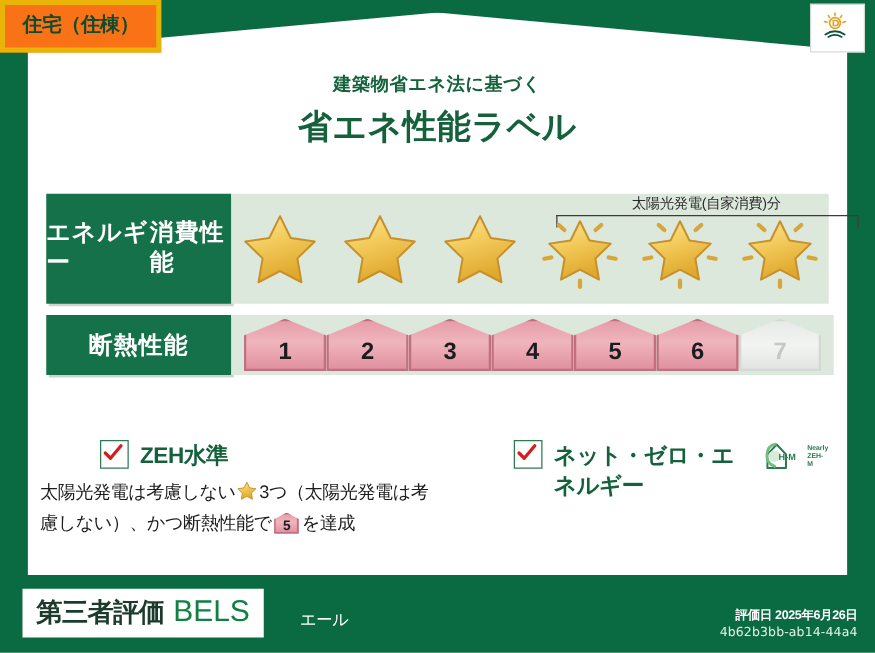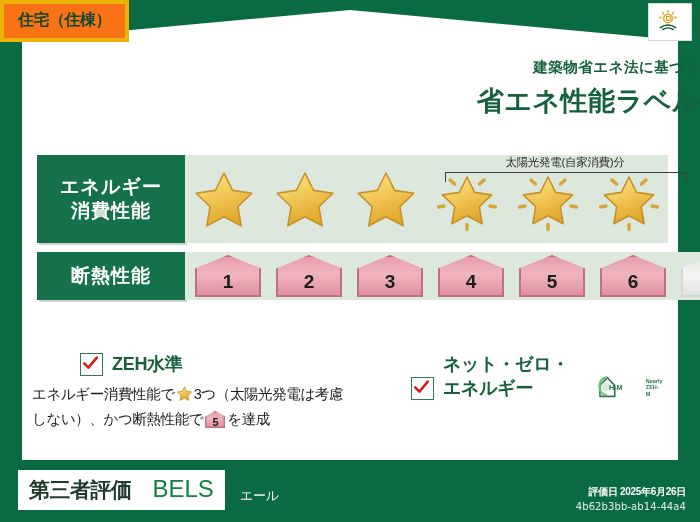--- a/index.html
+++ b/index.html
@@ -47,21 +47,21 @@
     display:flex;align-items:center;gap:7px;
     z-index:6;
   }
   #renew-badge .badge-text{
     font-size:14.5px;font-weight:bold;color:#1b5b3a;letter-spacing:-0.4px;
   }
 
   
   #title-block{
     position:absolute;left:0;top:58px;width:700px;
-    text-align:right;z-index:5;
+    text-align:center;z-index:5;
   }
   #title-sub{
     font-size:14.5px;font-weight:bold;color:#14613c;letter-spacing:0.5px;
   }
   #title-main{
     font-size:27px;font-weight:bold;color:#14613c;
     letter-spacing:0.5px;margin-top:6px;
   }
 
   
@@ -69,34 +69,34 @@
     position:absolute;left:37px;width:626px;
     display:flex;align-items:stretch;
     z-index:5;
   }
   #row-energy{top:155px;height:88px;}
   #row-insul{top:252px;height:48px;text-align:center;}
 
   .row-label{
     background:#15714a;
     color:#ffffff;font-weight:bold;
-    display:flex;flex-direction:column;
+    display:flex;flex-direction:row;
     align-items:center;justify-content:center;
     flex:0 0 148px;
     letter-spacing:1px;
     box-shadow:2px 2px 0 rgba(0,0,0,0.18);
   }
   #row-energy .row-label{font-size:19px;line-height:1.28;}
   #row-insul  .row-label{font-size:19px;}
 
   .row-value{
     flex:1 1 auto;
     background:#dde8dc;
     position:relative;
-    display:flex;align-items:center;gap:15px;
+    display:flex;align-items:center;
   }
   #row-energy .row-value{justify-content:space-between;padding:0 6px;}
   #row-insul  .row-value{justify-content:space-between;padding:0 10px;}
 
   
   .star-wrap{position:relative;width:66px;height:66px;flex:0 0 auto;}
   .star-wrap svg{position:absolute;left:0;top:0;}
 
   
   #solar-bracket{
@@ -134,21 +134,21 @@
     font-size:19px;font-weight:bold;color:#1c1c1c;
     padding-bottom:4px;
   }
   .house-badge.inactive .hb-num{color:#c3c8c3;}
 
   
   .info-col{position:absolute;top:352px;z-index:5;}
   #info-left{left:32px;width:316px;}
   #info-right{left:363px;width:300px;}
 
-  .info-head{display:flex;align-items:flex-end;gap:9px;padding-left:48px;}
+  .info-head{display:flex;align-items:flex-start;gap:9px;padding-left:48px;}
   .checkbox{
     width:21px;height:21px;flex:0 0 auto;
     border:1.6px solid #2e7a52;background:#fff;
     position:relative;
   }
   .checkbox svg{position:absolute;left:1px;top:1px;}
   .info-title{
     font-size:18px;font-weight:bold;color:#14613c;letter-spacing:-0.3px;
   }
   .info-desc{
@@ -164,31 +164,31 @@
     position:absolute;left:0;top:0;width:20px;height:17px;
     clip-path:polygon(50% 0%, 100% 32%, 100% 100%, 0% 100%, 0% 32%);
     background:linear-gradient(180deg,#e59aa6 0%,#efb5bd 45%,#e08d9c 100%);
     box-shadow:inset 0 0 0 1.5px #c1707f;
   }
   .inline-house .ih-num{
     position:absolute;left:0;bottom:0;width:20px;text-align:center;
     font-size:11px;font-weight:bold;color:#1c1c1c;line-height:1;
   }
 
-  #zehm-logo{display:flex;align-items:flex-end;gap:16px;margin-left:5px;}
+  #zehm-logo{display:flex;align-items:flex-end;gap:2px;margin-left:5px;}
   #zehm-logo .logo-sub{
     font-size:5.5px;font-weight:bold;color:#2a7a4e;line-height:1.15;
     text-align:left;padding-bottom:3px;
   }
 
   
   #bels-box{
     position:absolute;left:18px;bottom:12px;z-index:7;
     background:#ffffff;padding:5px 11px 6px 11px;
-    display:flex;align-items:baseline;gap:21px;
+    display:flex;align-items:baseline;gap:7px;
   }
   #bels-box .bels-ja{font-size:21px;font-weight:bold;color:#1c3b2c;letter-spacing:-0.5px;}
   #bels-box .bels-en{font-size:24px;font-weight:normal;color:#128044;letter-spacing:0px;}
   #bels-kana{
     position:absolute;left:240px;bottom:17px;z-index:7;
     font-size:13px;color:#ffffff;letter-spacing:-0.3px;
   }
   #footer-right{
     position:absolute;right:14px;bottom:10px;z-index:7;text-align:right;
   }
@@ -351,21 +351,21 @@
   <div class="info-col" id="info-left">
     <div class="info-head">
       <span class="checkbox">
         <svg width="17" height="17" viewBox="0 0 17 17">
           <path d="M2.2 8.4 L6.4 12.6 L14.8 2.6" fill="none" stroke="#d11f1f" stroke-width="2.6" stroke-linecap="round" stroke-linejoin="round"></path>
         </svg>
       </span>
       <span class="info-title">ZEH水準</span>
     </div>
     <div class="info-desc">
-      <span>エネルギー消費性能で</span><span class="inline-star"><svg width="17" height="17" viewBox="0 0 66 66">
+      <span>太陽光発電は考慮しない</span><span class="inline-star"><svg width="17" height="17" viewBox="0 0 66 66">
             <path d="M33 7 L41.6 24.4 L60.8 27.2 L46.9 40.7 L50.2 59.8 L33 50.8 L15.8 59.8 L19.1 40.7 L5.2 27.2 L24.4 24.4 Z" fill="url(#sg)" stroke="#c6912a" stroke-width="3" stroke-linejoin="round"></path>
           </svg></span><span>3つ（太陽光発電は考慮しない）、かつ断熱性能で</span><span class="inline-house"><span class="ih-shape"></span><span class="ih-num">5</span></span><span>を達成</span>
     </div>
   </div>
 
   <div class="info-col" id="info-right">
     <div class="info-head">
       <span class="checkbox">
         <svg width="17" height="17" viewBox="0 0 17 17">
           <path d="M2.2 8.4 L6.4 12.6 L14.8 2.6" fill="none" stroke="#d11f1f" stroke-width="2.6" stroke-linecap="round" stroke-linejoin="round"></path>

